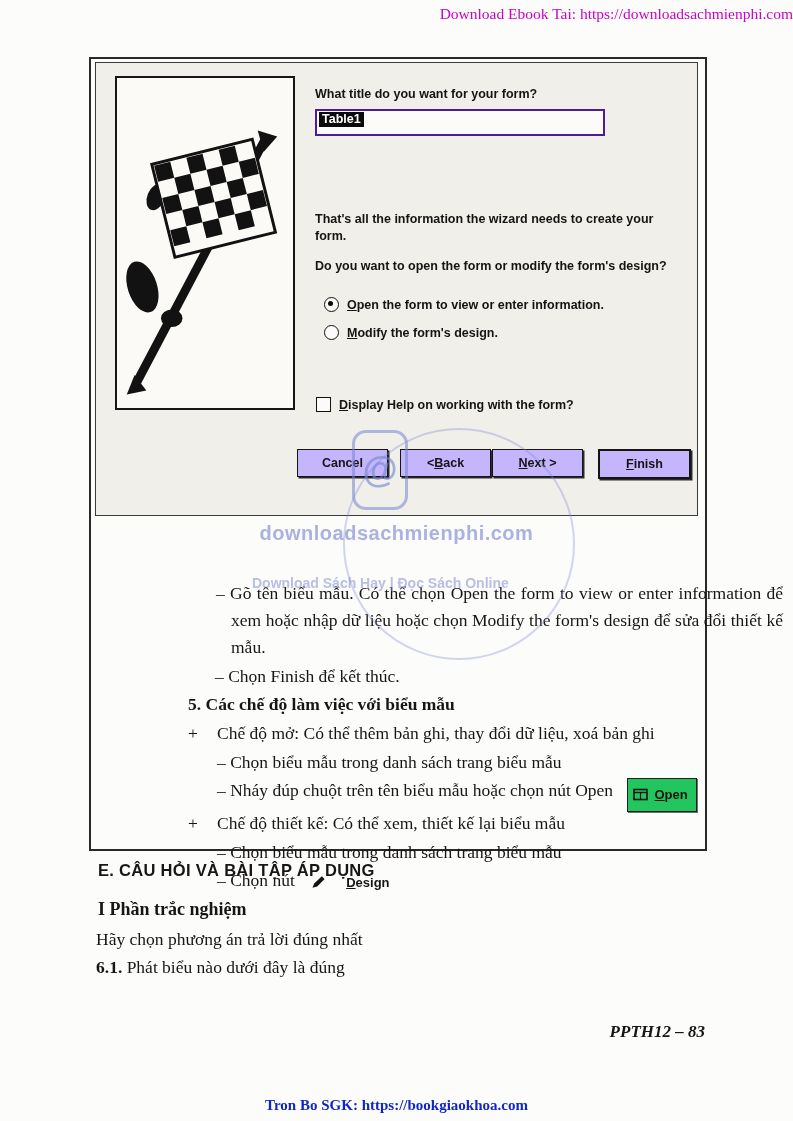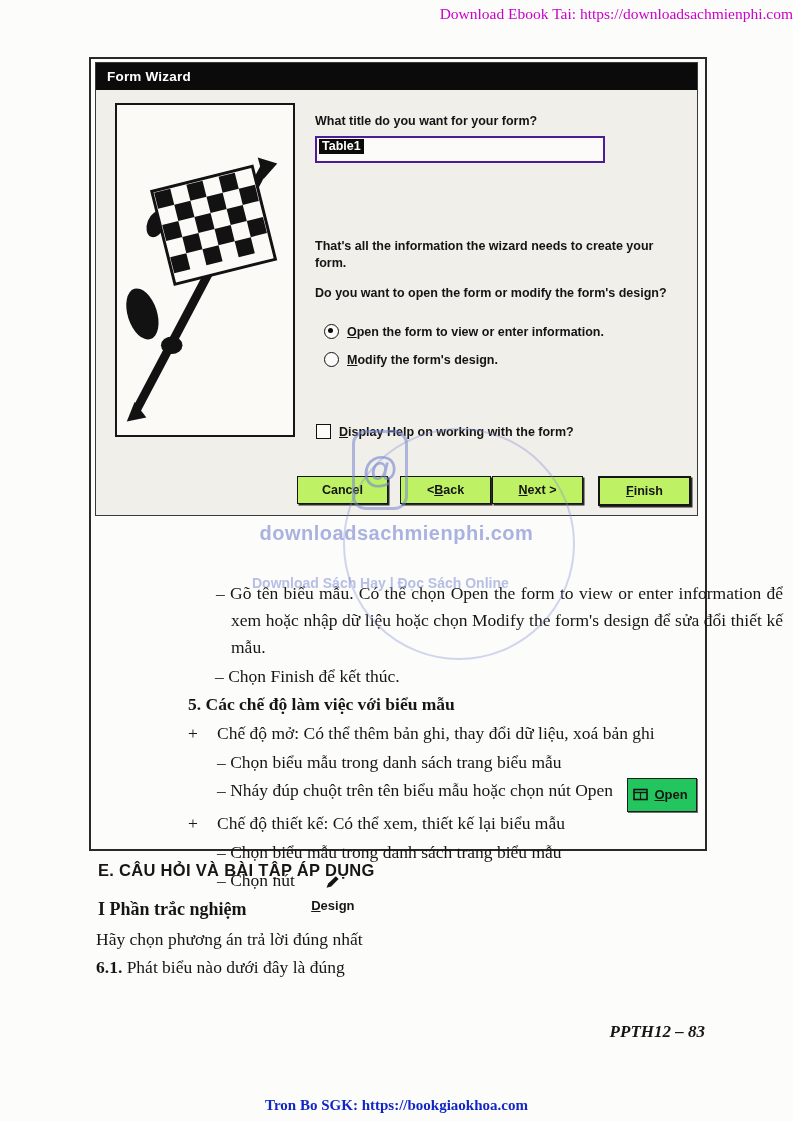--- a/index.html
+++ b/index.html
@@ -29,21 +29,21 @@
   .info{position:absolute;left:219px;top:148px;width:346px;line-height:17px;}
   .q2{position:absolute;left:219px;top:196px;width:376px;}
   .opt{position:absolute;display:flex;align-items:center;gap:8px;}
   .radio{width:13px;height:13px;border:1.6px solid #111;border-radius:50%;background:#fcfbf9;position:relative;flex:0 0 auto;}
   .radio.checked::after{content:"";position:absolute;left:3px;top:3px;width:5px;height:5px;border-radius:50%;background:#0a0a0a;}
   .checkbox{width:13px;height:13px;border:1.6px solid #111;background:#fcfbf9;flex:0 0 auto;}
   .r1{left:228px;top:234px;}
   .r2{left:228px;top:262px;}
   .cb{left:220px;top:334px;}
   .accel{text-decoration:underline;}
-  .btn{position:absolute;top:386px;width:89px;height:26px;background:#bef264;border:1.6px solid #151515;
+  .btn{position:absolute;top:386px;width:89px;height:26px;background:#c4b5fd;border:1.6px solid #151515;
        box-shadow:1.5px 1.5px 0 #2a2a2a;display:flex;align-items:center;justify-content:center;
        font-family:"Liberation Sans",sans-serif;font-size:12.5px;font-weight:600;cursor:default;}
   .btn.cancel{left:201px;}
   .btn.back{left:304px;}
   .btn.next{left:396px;}
   .btn.finish{left:502px;border-width:2.5px;}
 
   
   .bodytext{font-size:17.5px;line-height:27px;}
   .p1{position:absolute;left:140px;top:521px;width:552px;text-indent:-15px;text-align:justify;}
@@ -55,22 +55,22 @@
   .pl2{top:751px;}
   .dashrow{position:absolute;left:126px;width:568px;}
   .d1{top:690px;}
   .d2{top:718px;}
   .d3{top:780px;}
   .d4{top:808px;}
   .openbox{display:inline-flex;align-items:center;gap:5px;border:1.5px solid #1d1d1d;
            padding:2px 8px 3px 5px;margin-left:10px;background:#22c55e;
            font-family:"Liberation Sans",sans-serif;font-size:13px;font-weight:600;
            vertical-align:-5px;box-shadow:1px 1px 0 #6f6f6f;}
-  .designbox{display:inline-flex;align-items:center;gap:3px;margin-left:12px;
-           font-family:"Liberation Sans",sans-serif;font-size:13px;font-weight:600;vertical-align:-3px;flex-direction:column;}
+  .designbox{display:inline-flex;align-items:center;gap:20px;margin-left:12px;
+           font-family:"Liberation Sans",sans-serif;font-size:13px;font-weight:600;vertical-align:-3px;}
 
   
   .sec-h{position:absolute;left:98px;top:861px;font-family:"Liberation Sans",sans-serif;
          font-weight:700;font-size:16.5px;letter-spacing:.3px;}
   .sec-sub{position:absolute;left:98px;top:899px;font-weight:700;font-size:18px;}
   .sec-l1{position:absolute;left:96px;top:929px;font-size:17.5px;}
   .sec-l2{position:absolute;left:96px;top:957px;font-size:17.5px;}
   .sec-l2 .num{font-weight:700;}
   .pagenum{position:absolute;left:540px;top:1022px;width:165px;text-align:right;
            font-style:italic;font-weight:700;font-size:17px;}
@@ -92,21 +92,20 @@
 </head>
 <body>
 
 <div id="page">
 
   <div class="top-link">Download Ebook Tai: https://downloadsachmienphi.com</div>
 
   <div class="frame">
 
     <div class="dialog">
-      <div class="titlebar">Form Wizard</div>
       <div class="dlg-body">
 
         <div class="flag-panel">
           <svg width="172" height="326" viewBox="0 0 176 330">
             <g fill="#121212">
               <polygon points="16,308 24,312 156,62 148,58"></polygon>
               <polygon points="144,52 164,58 150,74"></polygon>
               <polygon points="10,322 30,318 18,302"></polygon>
               <ellipse cx="26" cy="212" rx="15" ry="27" transform="rotate(-18 26 212)"></ellipse>
               <ellipse cx="56" cy="244" rx="11" ry="9"></ellipse>

